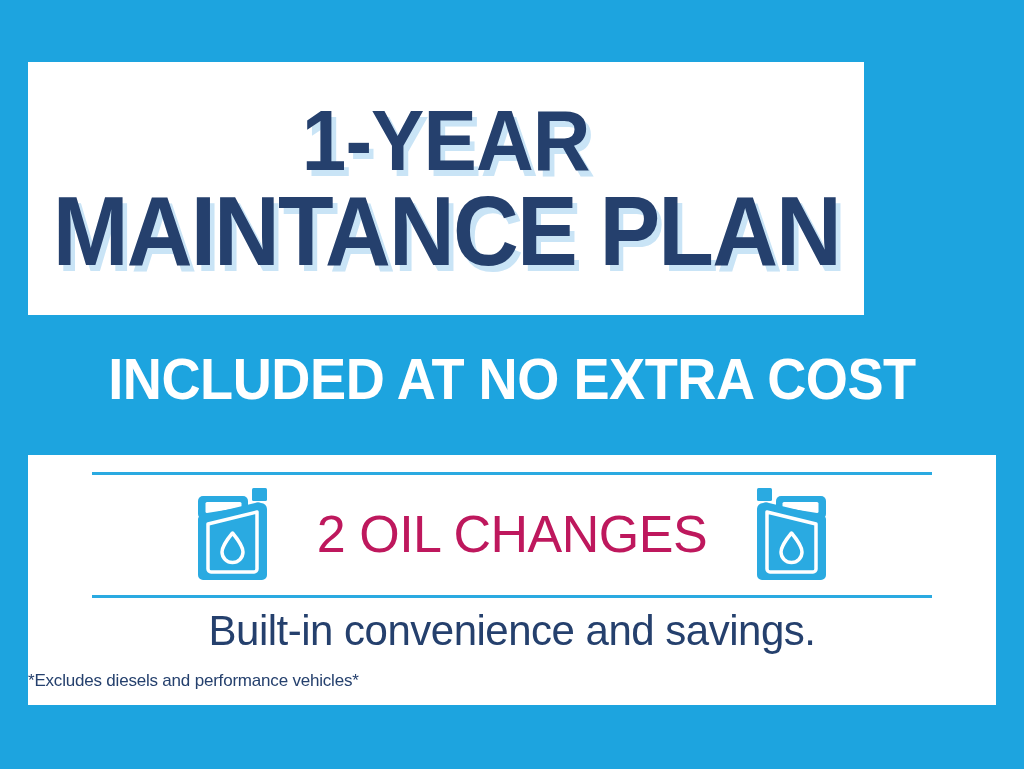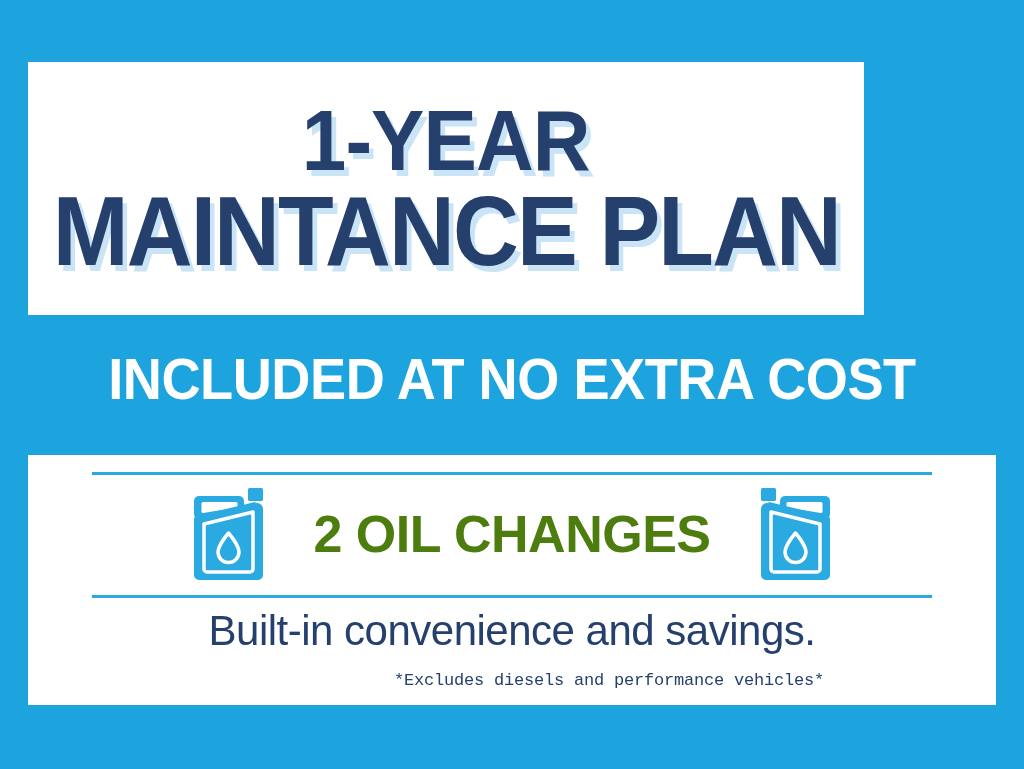--- a/index.html
+++ b/index.html
@@ -100,23 +100,23 @@
     top: 20px;
     width: 968px;
     height: 118px;
     display: flex;
     align-items: center;
     justify-content: center;
     gap: 42px;
   }
 
   .feature-label {
-    color: #4d7c0f;
-    font-family: "Liberation Sans", sans-serif;
-    font-weight: bold;
+    color: #be185d;
+    font-family: "Liberation Sans", sans-serif;
+    font-weight: normal;
     font-size: 52px;
     letter-spacing: -0.5px;
     white-space: nowrap;
   }
 
   .oil-icon {
     width: 78px;
     height: 96px;
     flex: 0 0 auto;
     display: block;
@@ -138,23 +138,23 @@
     font-size: 42px;
     letter-spacing: -0.5px;
     white-space: nowrap;
   }
 
   .disclaimer {
     position: absolute;
     left: 0;
     top: 216px;
     width: 796px;
-    text-align: right;
+    text-align: left;
     color: #25406d;
-    font-family: Liberation Mono, monospace;
+    font-family: Liberation Sans, sans-serif;
     font-weight: normal;
     font-size: 17px;
     letter-spacing: -0.2px;
     white-space: nowrap;
   }
 </style>
 </head>
 <body>
 
 <div class="poster">

